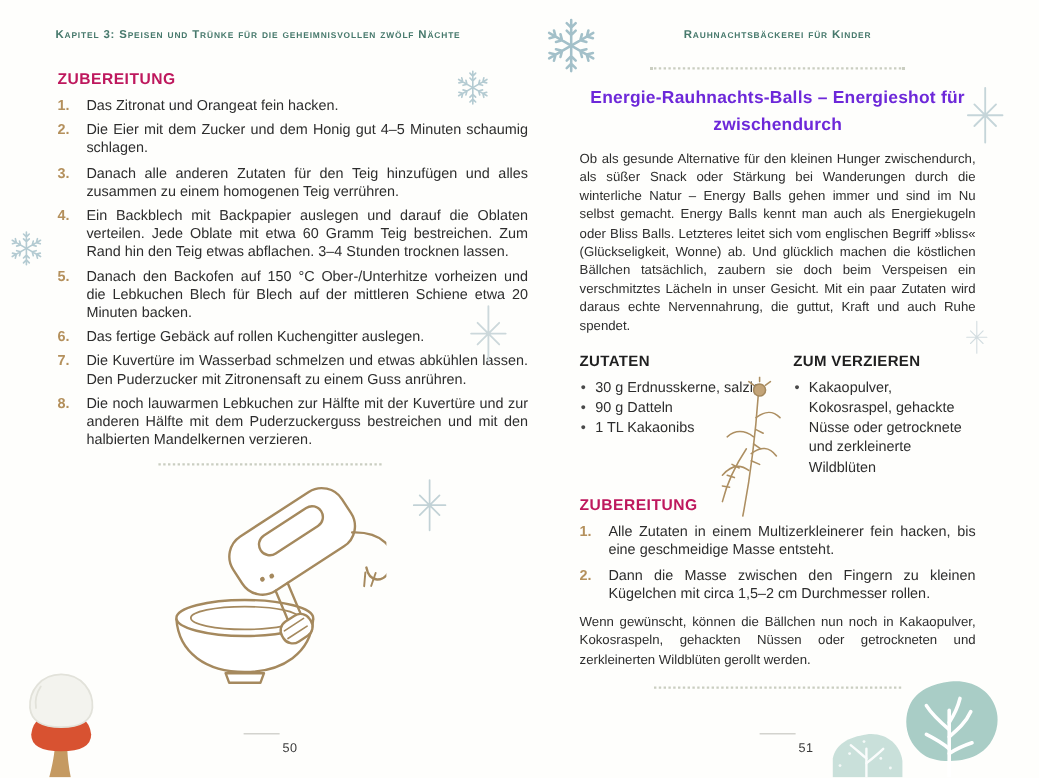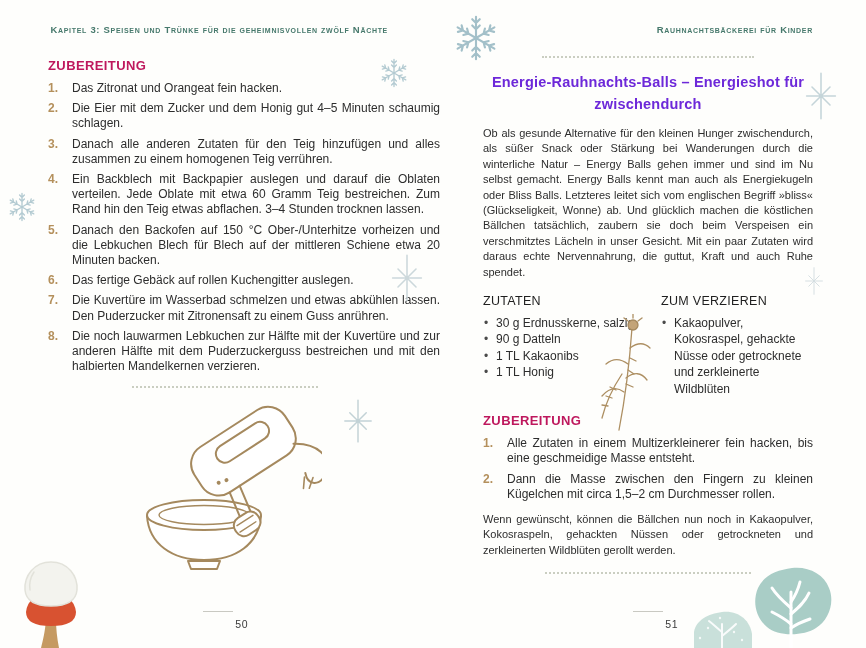--- a/index.html
+++ b/index.html
@@ -14,21 +14,21 @@
   .page { position:absolute; top:24px; }
   .page-left  { left:48px;  width:392px; }
   .page-right { left:483px; width:330px; }
 
   .running-head {
     font-variant:small-caps;
     font-weight:600;
     color:#47796c;
     font-size:9.5px;
     letter-spacing:0.7px;
-    text-align:right;
+    text-align:center;
     line-height:12px;
   }
   .page-left .running-head { width:346px; margin-left:-6px; }
 
   h2.sec {
     font-size:13px; font-weight:bold; letter-spacing:0.4px;
     margin:22px 0 8px 0; color:#be185d;
   }
   .page-right h2.sec { margin-top:16px; }
 
@@ -46,21 +46,21 @@
     color:#6d28d9; font-size:14.5px; font-weight:bold;
     text-align:center; line-height:22px; letter-spacing:0.2px;
     margin-top:13px;
   }
   p.body-text { font-size:11px; line-height:15.4px; text-align:justify; margin-top:11px; }
   p.outro { margin-top:10px; }
 
   .cols { display:flex; margin-top:14px; position:relative; }
   .col-zutaten  { width:163px; }
   .col-verzieren{ width:152px; margin-left:15px; }
-  h3.sub { font-size:12.5px; font-weight:normal; letter-spacing:0.3px; margin-bottom:7px; color:#1f1f1f; }
+  h3.sub { font-size:12.5px; font-weight:bold; letter-spacing:0.3px; margin-bottom:7px; color:#1f1f1f; }
   ul.ing { list-style:none; font-size:12px; line-height:16.4px; }
   ul.ing li { padding-left:13px; position:relative; }
   ul.ing li::before { content:"\2022"; position:absolute; left:1px; color:#4a4a4a; }
 
   .art { margin:6px 0 0 84px; display:block; }
   .sprig { position:absolute; left:103px; top:20px; }
 
   .pagenum { position:absolute; top:611px; width:60px; text-align:right;
              font-size:10.5px; color:#3a3a3a; letter-spacing:0.5px; }
   .pagenum .pn-line { display:block; width:30px; border-top:1px solid #c9c9c2; margin:0 auto 6px auto; }
@@ -174,21 +174,20 @@
 
   <p class="body-text">Ob als gesunde Alternative für den kleinen Hunger zwischendurch, als süßer Snack oder Stärkung bei Wanderungen durch die winterliche Natur – Energy Balls gehen immer und sind im Nu selbst gemacht. Energy Balls kennt man auch als Energiekugeln oder Bliss Balls. Letzteres leitet sich vom englischen Begriff »bliss« (Glückseligkeit, Wonne) ab. Und glücklich machen die köstlichen Bällchen tatsächlich, zaubern sie doch beim Verspeisen ein verschmitztes Lächeln in unser Gesicht. Mit ein paar Zutaten wird daraus echte Nervennahrung, die guttut, Kraft und auch Ruhe spendet.</p>
 
   <div class="cols">
     <div class="col-zutaten">
       <h3 class="sub">ZUTATEN</h3>
       <ul class="ing">
         <li>30 g Erdnusskerne, salzig</li>
         <li>90 g Datteln</li>
         <li>1 TL Kakaonibs</li>
-        <li>1 TL Honig</li>
       </ul>
     </div>
     <div class="col-verzieren">
       <h3 class="sub">ZUM VERZIEREN</h3>
       <ul class="ing">
         <li>Kakaopulver, Kokosraspel, gehackte Nüsse oder getrocknete und zerkleinerte Wildblüten</li>
       </ul>
     </div>
 
     <svg class="sprig" width="78" height="118" viewBox="0 0 78 118">

